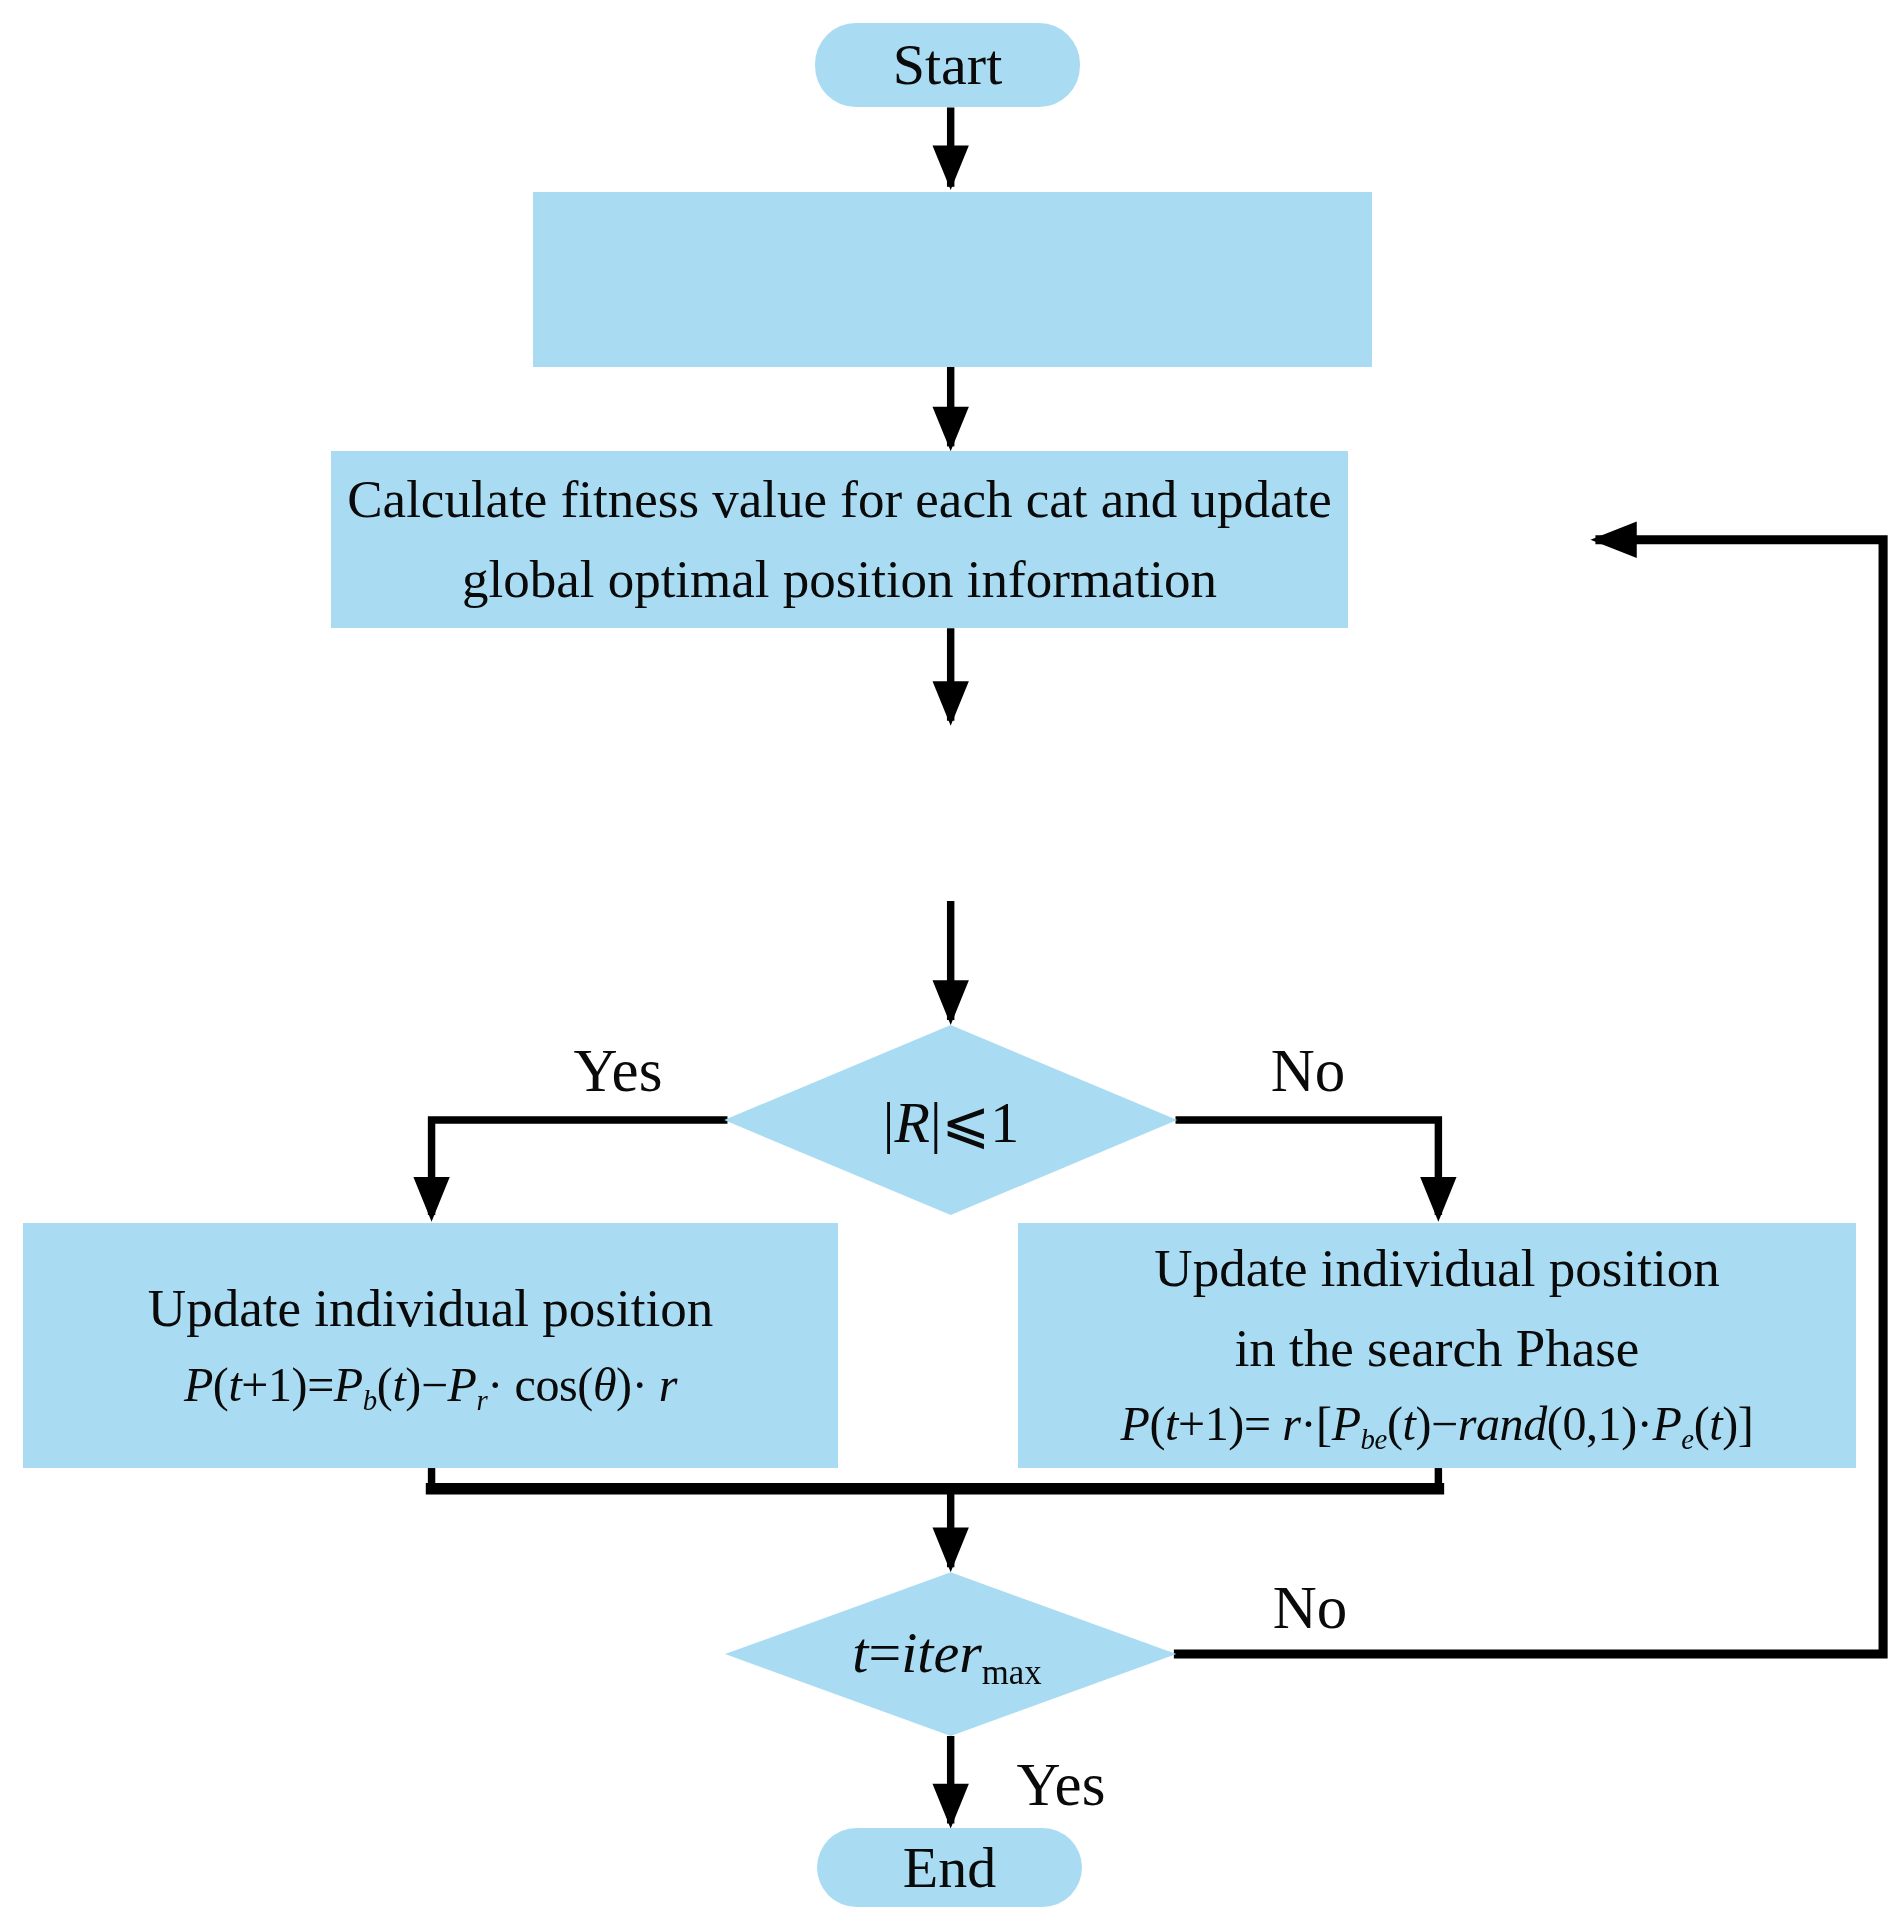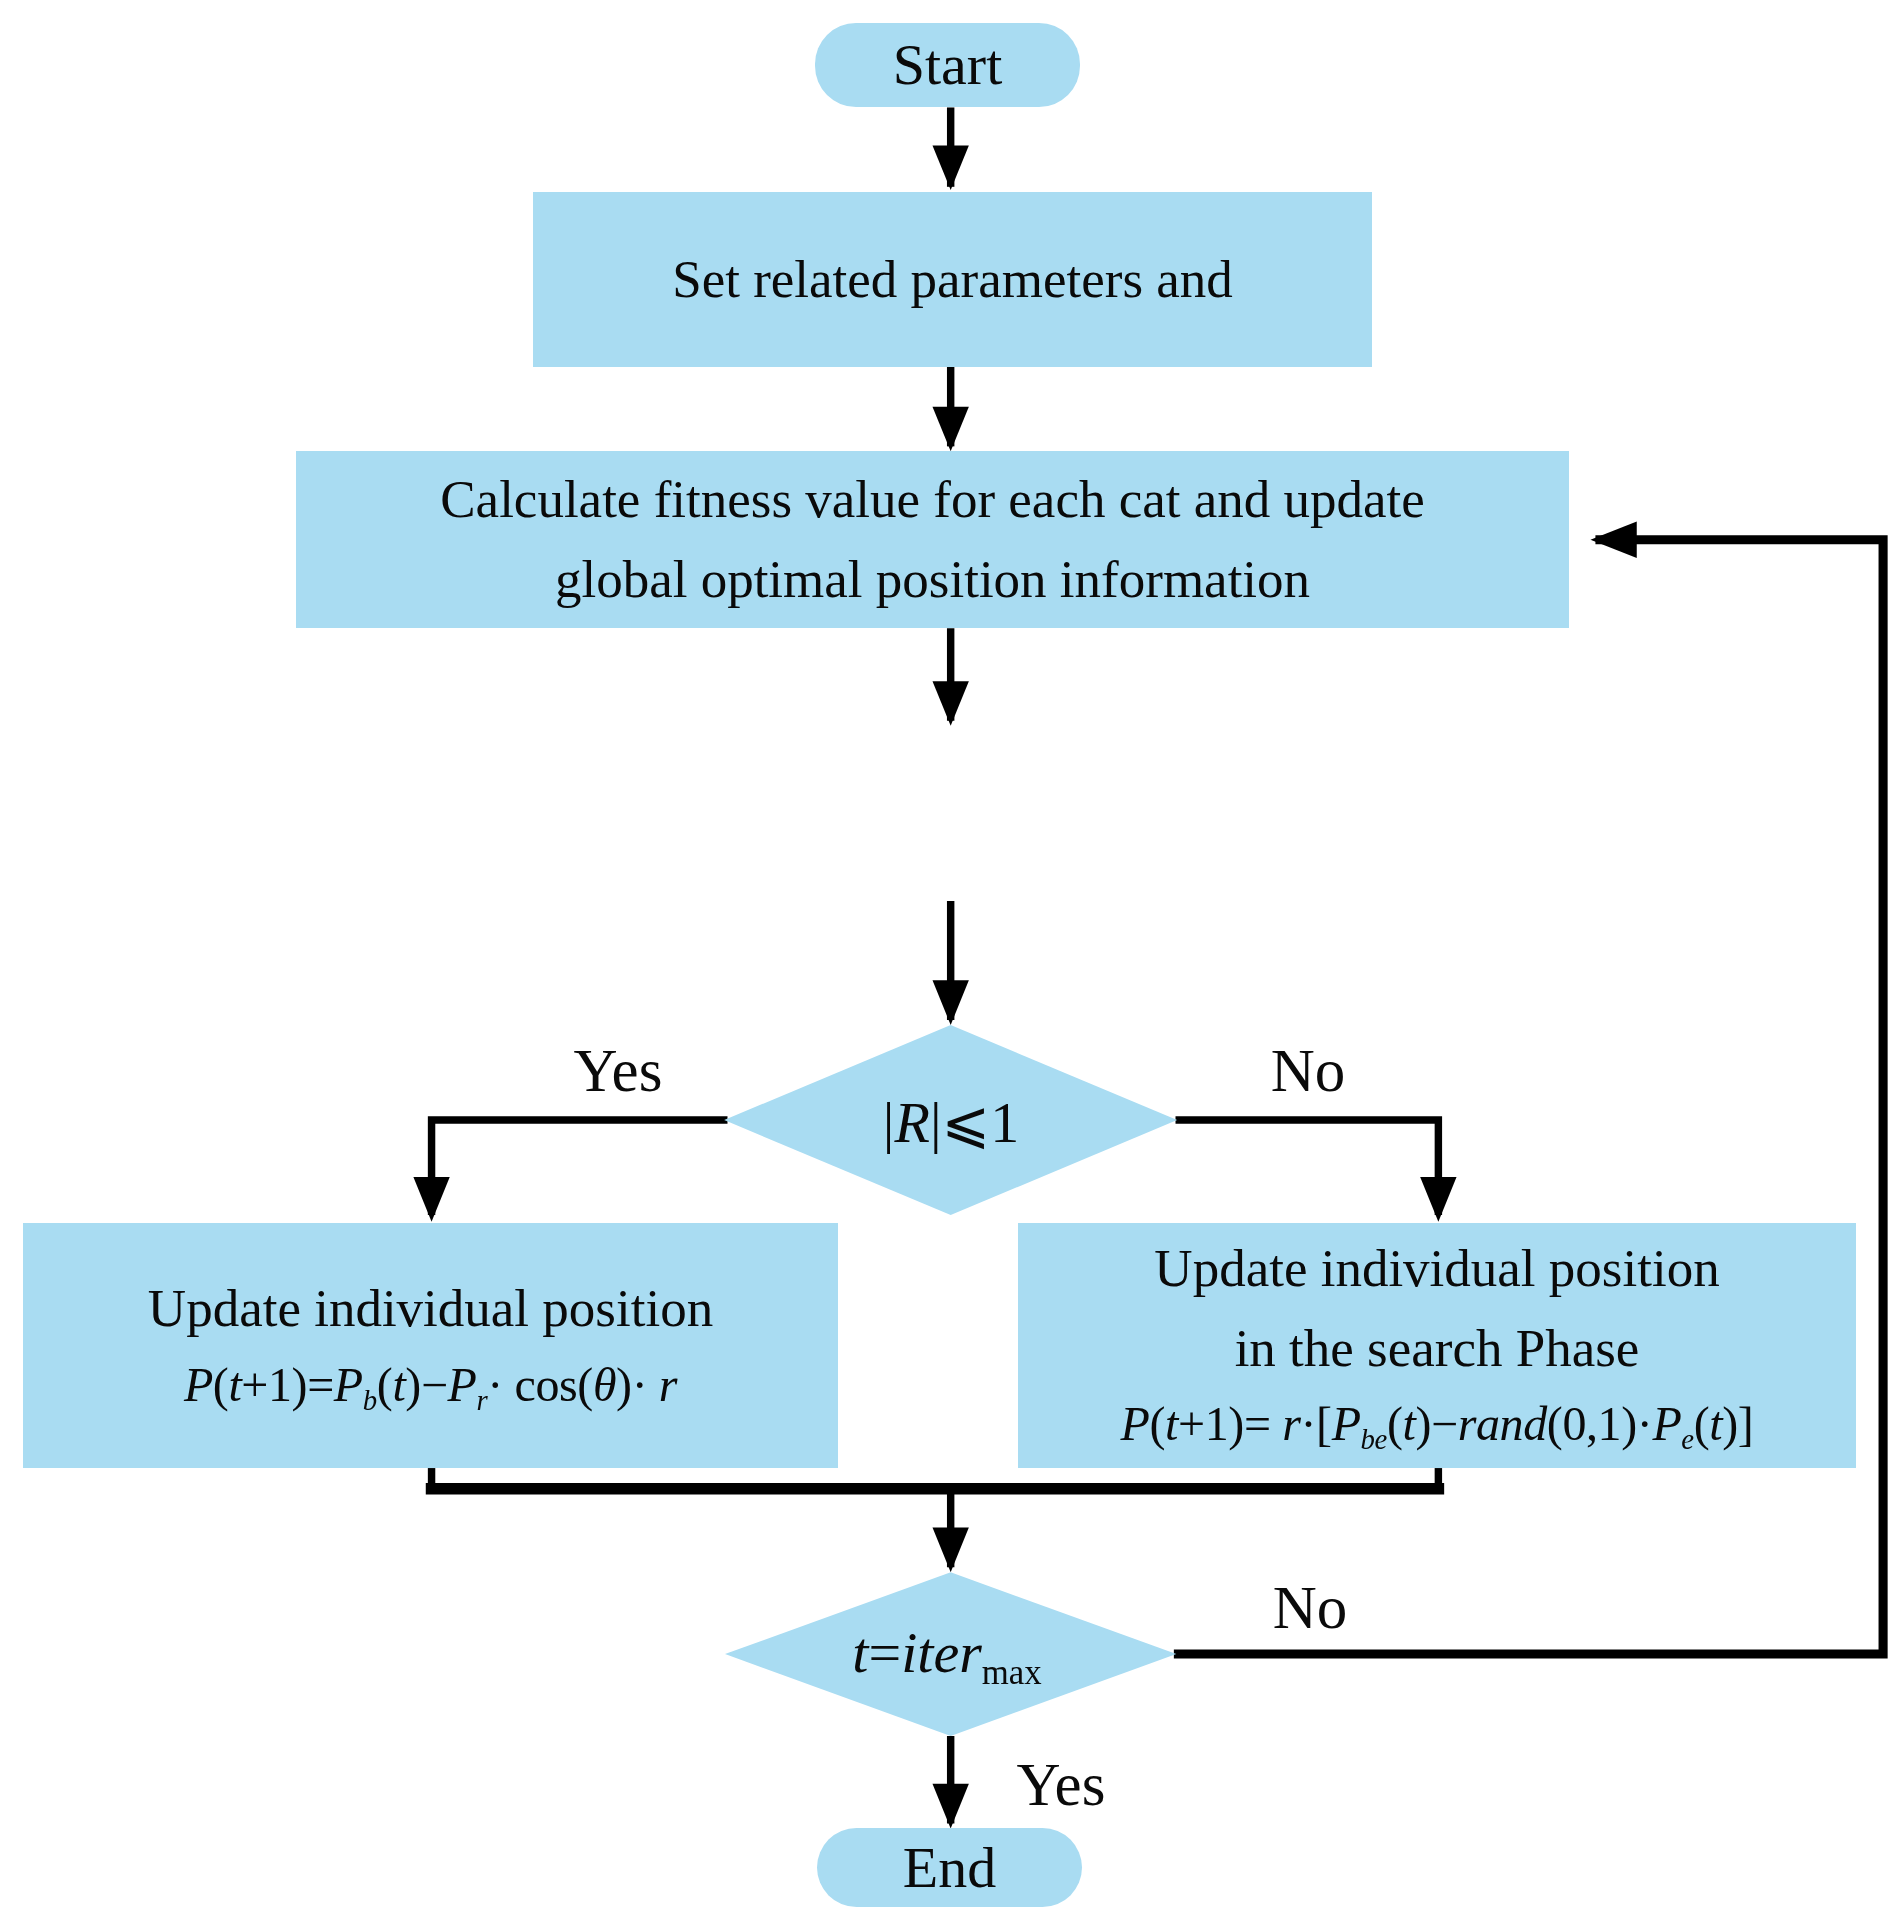--- a/index.html
+++ b/index.html
@@ -34,21 +34,21 @@
   .f-i{font-style:italic}
   .f-r{font-style:normal}
   .f-sub{font-size:.6em;vertical-align:-.32em}
   .f-isub{font-style:italic;font-size:.6em;vertical-align:-.32em}
   .floating{position:absolute;transform:translate(-50%,-50%);white-space:nowrap}
   .decision-text{font-size:58px}
   .edge-label{font-size:61px}
 
   #n-start{left:815px;top:23px;width:265px;height:84px}
   #n-init{left:533px;top:192px;width:839px;height:175px}
-  #n-fitness{left:296px;top:451px;width:1273px;height:177px}
+  #n-fitness{left:331px;top:451px;width:1017px;height:177px}
   #n-roulette{left:533px;top:726px;width:839px;height:175px}
   #n-hunting{left:23px;top:1223px;width:815px;height:245px}
   #n-search{left:1018px;top:1223px;width:838px;height:245px}
   #n-end{left:817px;top:1828px;width:265px;height:79px;border-radius:40px}
 
   #t-r{left:951px;top:1122px}
   #t-iter{left:947px;top:1656px}
   #l-r-yes{left:618px;top:1071px}
   #l-r-no{left:1308px;top:1071px}
   #l-iter-no{left:1310px;top:1608px}
@@ -85,21 +85,20 @@
 
     <polygon class="diamond" points="1150,1240 1424,1355 1150,1470 876,1355"></polygon>
     <polygon class="diamond" points="1150,1902 1423,2001 1150,2100 877,2001"></polygon>
   </svg>
 
   <div class="node terminal" id="n-start">
     <span class="line">Start</span>
   </div>
 
   <div class="node" id="n-init">
-    <span class="line">Set related parameters and</span>
   </div>
 
   <div class="node" id="n-fitness">
     <span class="line">Calculate fitness value for each cat and update</span>
     <span class="line">global optimal position information</span>
   </div>
 
 
   <div class="floating decision-text" id="t-r"><span class="f-r">|</span><span class="f-i">R</span><span class="f-r">|⩽1</span></div>
 

